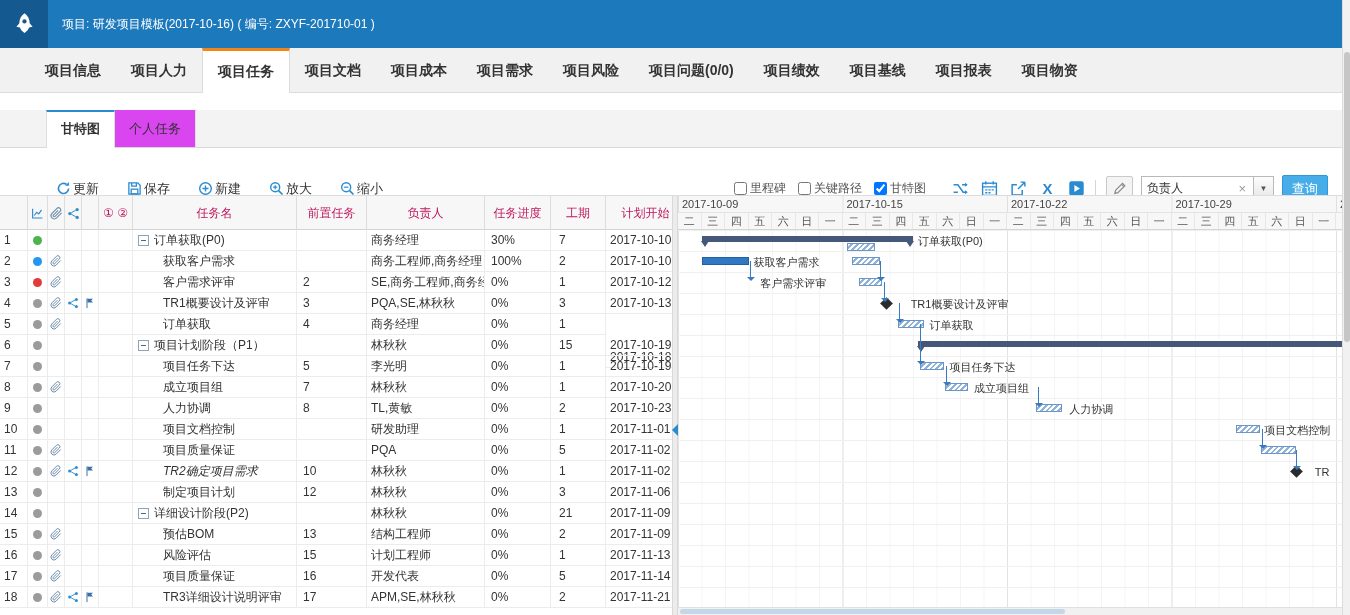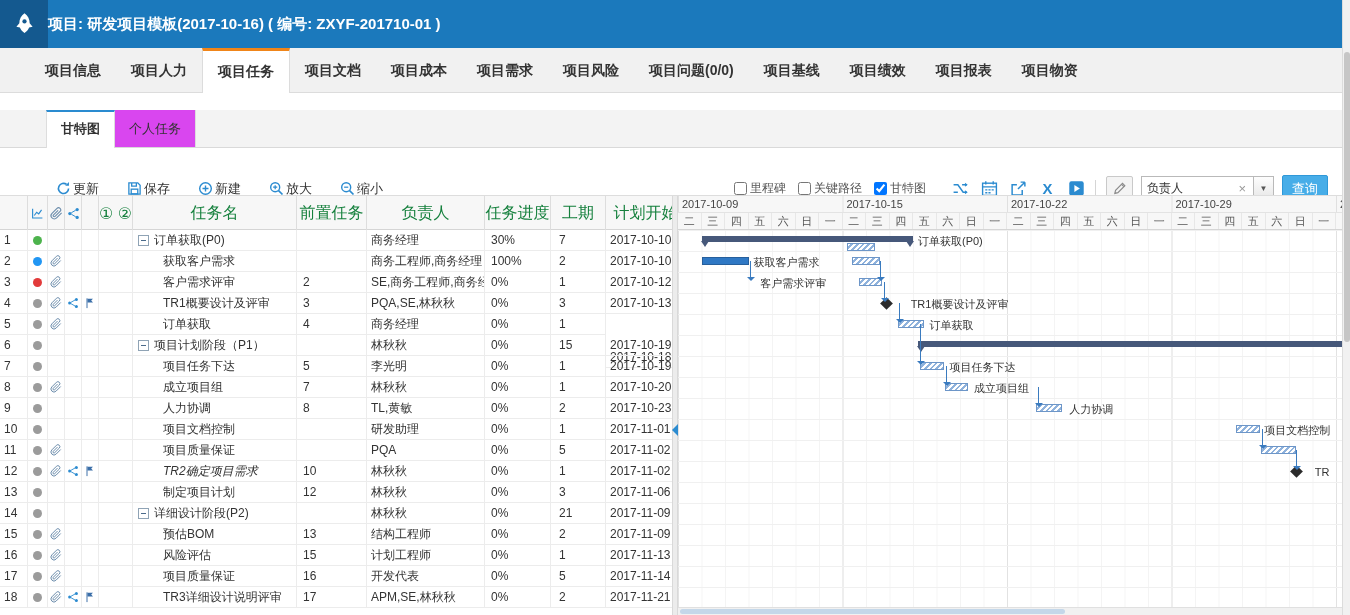--- a/index.html
+++ b/index.html
@@ -3,21 +3,21 @@
 <meta charset="utf-8">
 <style>
   * { box-sizing: border-box; margin:0; padding:0; }
   html,body { width:1350px; height:615px; overflow:hidden; background:#fff;
     font-family:"Liberation Sans","DejaVu Sans",sans-serif; }
   .page { position:absolute; left:0; top:0; width:1342px; height:615px; background:#fff; }
 
   
   .top-header { height:48px; background:#1b79bc; display:flex; align-items:center; }
   .logo { width:48px; height:48px; background:#14598f; display:flex; align-items:center; justify-content:center; flex:0 0 48px; }
-  .app-title { color:#fff; font-size:15px; font-weight:bold; white-space:nowrap; }
+  .app-title { color:#fff; font-size:12px; font-weight:normal; margin-left:14px; white-space:nowrap; }
 
   
   .main-nav { height:45px; background:#f1f1f1; border-bottom:1px solid #dcdcdc; display:flex; padding-left:30px; }
   .nav-tab { padding:0 15px; line-height:45px; font-size:14px; font-weight:bold; color:#333; cursor:pointer; white-space:nowrap; }
   .nav-tab.active { background:#fff; border-top:3px solid #f08519; border-left:1px solid #dcdcdc; border-right:1px solid #dcdcdc; line-height:41px; margin-bottom:-1px; }
 
   
   .subtab-wrap { height:55px; background:#fff; }
   .subtab-strip { margin-top:17px; height:38px; background:#f3f3f3; border-bottom:1px solid #d9d9d9; display:flex; padding-left:46px; }
   .subtab { padding:0 14px; line-height:38px; font-size:13px; color:#333; background:#d946ef; border-right:1px solid #ddd; cursor:pointer; }
@@ -39,21 +39,21 @@
   .dd-input { width:112px; height:25px; border:1px solid #b9b9b9; border-right:none; background:#fff; font-size:12px; color:#333; display:flex; align-items:center; padding:0 5px; }
   .dd-input span:first-child { flex:1; }
   .dd-clear { color:#999; font-size:13px; cursor:pointer; padding:0 2px; }
   .dd-arrow { width:21px; height:25px; border:1px solid #b9b9b9; background:linear-gradient(#fdfdfd,#e6e6e6); display:flex; align-items:center; justify-content:center; font-size:8px; color:#555; cursor:pointer; }
   .query-btn { width:46px; height:27px; margin-left:8px; background:#47ade8; border:1px solid #2f98d8; border-radius:2px; color:#fff; font-size:13px; display:flex; align-items:center; justify-content:center; cursor:pointer; }
 
   
   .main { position:absolute; top:195px; left:0; width:1342px; bottom:0; border-top:1px solid #ddd; display:flex; }
   .table-panel { width:672px; flex:0 0 672px; overflow:hidden; position:relative; }
   .thead { display:flex; height:34px; background:#f7f7f7; border-bottom:1px solid #d5d5d5; width:686px; }
-  .th { height:34px; border-right:1px solid #ddd; display:flex; align-items:center; justify-content:center; font-size:16px; color:#15803d; overflow:hidden; white-space:nowrap; }
+  .th { height:34px; border-right:1px solid #ddd; display:flex; align-items:center; justify-content:center; font-size:12px; color:#be185d; overflow:hidden; white-space:nowrap; }
   .th .icn { width:13px; height:13px; }
   .trow { display:flex; height:21px; width:686px; cursor:pointer; }
   .td { height:21px; border-right:1px solid #ececec; border-bottom:1px solid #ececec; font-size:12px; color:#333; display:flex; align-items:center; overflow:hidden; white-space:nowrap; }
   .td.ctr { justify-content:center; }
   .td .icn { width:12px; height:12px; }
   .dot { width:9px; height:9px; border-radius:50%; display:inline-block; }
   .collapse-box { width:11px; height:11px; border:1px solid #8fa3b5; background:#fff; position:relative; margin:0 5px 0 3px; flex:0 0 11px; }
   .collapse-box::after { content:""; position:absolute; left:2px; right:2px; top:4px; border-top:1px solid #4a6a8a; }
 
   .splitter { width:6px; flex:0 0 6px; background:#ececec; border-left:1px solid #d9d9d9; border-right:1px solid #d9d9d9; position:relative; cursor:col-resize; }
@@ -108,22 +108,22 @@
 
   <div class="main-nav">
       <div class="nav-tab">项目信息</div>
       <div class="nav-tab">项目人力</div>
       <div class="nav-tab active">项目任务</div>
       <div class="nav-tab">项目文档</div>
       <div class="nav-tab">项目成本</div>
       <div class="nav-tab">项目需求</div>
       <div class="nav-tab">项目风险</div>
       <div class="nav-tab">项目问题(0/0)</div>
+      <div class="nav-tab">项目绩效</div>
       <div class="nav-tab">项目基线</div>
-      <div class="nav-tab">项目绩效</div>
       <div class="nav-tab">项目报表</div>
       <div class="nav-tab">项目物资</div>
     </div>
 
   <div class="subtab-wrap">
     <div class="subtab-strip">
         <div class="subtab active">甘特图</div>
         <div class="subtab">个人任务</div>
       </div>
   </div>

